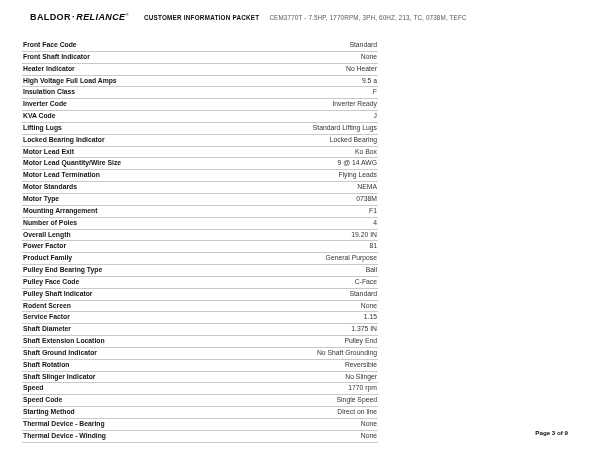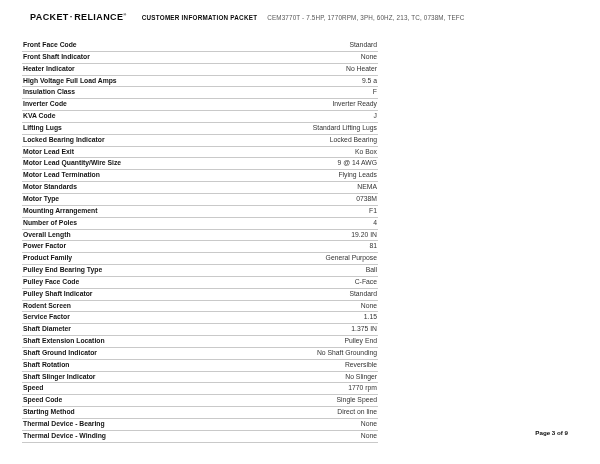--- a/index.html
+++ b/index.html
@@ -8,21 +8,21 @@
     background:#ffffff;
     font-family:"Liberation Sans", sans-serif;
     -webkit-font-smoothing:antialiased;
   }
   .page { position:relative; width:600px; height:464px; background:#fff; overflow:hidden; }
 
   
   .header { position:absolute; top:12px; left:30px; height:12px; display:flex; align-items:baseline; white-space:nowrap; }
   .logo { font-size:9px; font-weight:900; letter-spacing:0.4px; color:var(--ink,#0a0a0a); }
   .logo .sep { padding:0 1px; }
-  .logo .reliance { }
+  .logo .reliance { font-style:italic; }
   .logo .mark { font-size:4px; vertical-align:top; font-style:normal; }
   .cip-title { margin-left:15px; font-size:6.3px; font-weight:700; letter-spacing:0.25px; color:var(--ink,#0a0a0a); }
   .subtitle { margin-left:10px; font-size:6.3px; letter-spacing:0.15px; color:var(--muted,#565656); }
 
   
   .table { position:absolute; top:40px; left:22px; width:356px; }
   .row {
     display:flex; justify-content:space-between; align-items:center;
     height:11.85px;
     border-bottom:1px solid var(--line,#c9c9c9);
@@ -33,21 +33,21 @@
 
   
   .footer { position:absolute; top:429px; left:0; width:568px; text-align:right; font-size:6.2px; font-weight:700; color:var(--ink,#0a0a0a); }
 </style>
 </head>
 <body>
 
 <div class="page">
 
   <div class="header">
-    <span class="logo"><span>PACKET</span><span class="sep">·</span><span class="reliance">RELIANCE</span><span class="mark">®</span></span>
+    <span class="logo"><span>BALDOR</span><span class="sep">·</span><span class="reliance">RELIANCE</span><span class="mark">®</span></span>
     <span class="cip-title">CUSTOMER INFORMATION PACKET</span>
     <span class="subtitle">CEM3770T - 7.5HP, 1770RPM, 3PH, 60HZ, 213, TC, 0738M, TEFC</span>
   </div>
 
   <div class="table">
       <div class="row">
         <span class="lbl">Front Face Code</span>
         <span class="val">Standard</span>
       </div>
       <div class="row">

